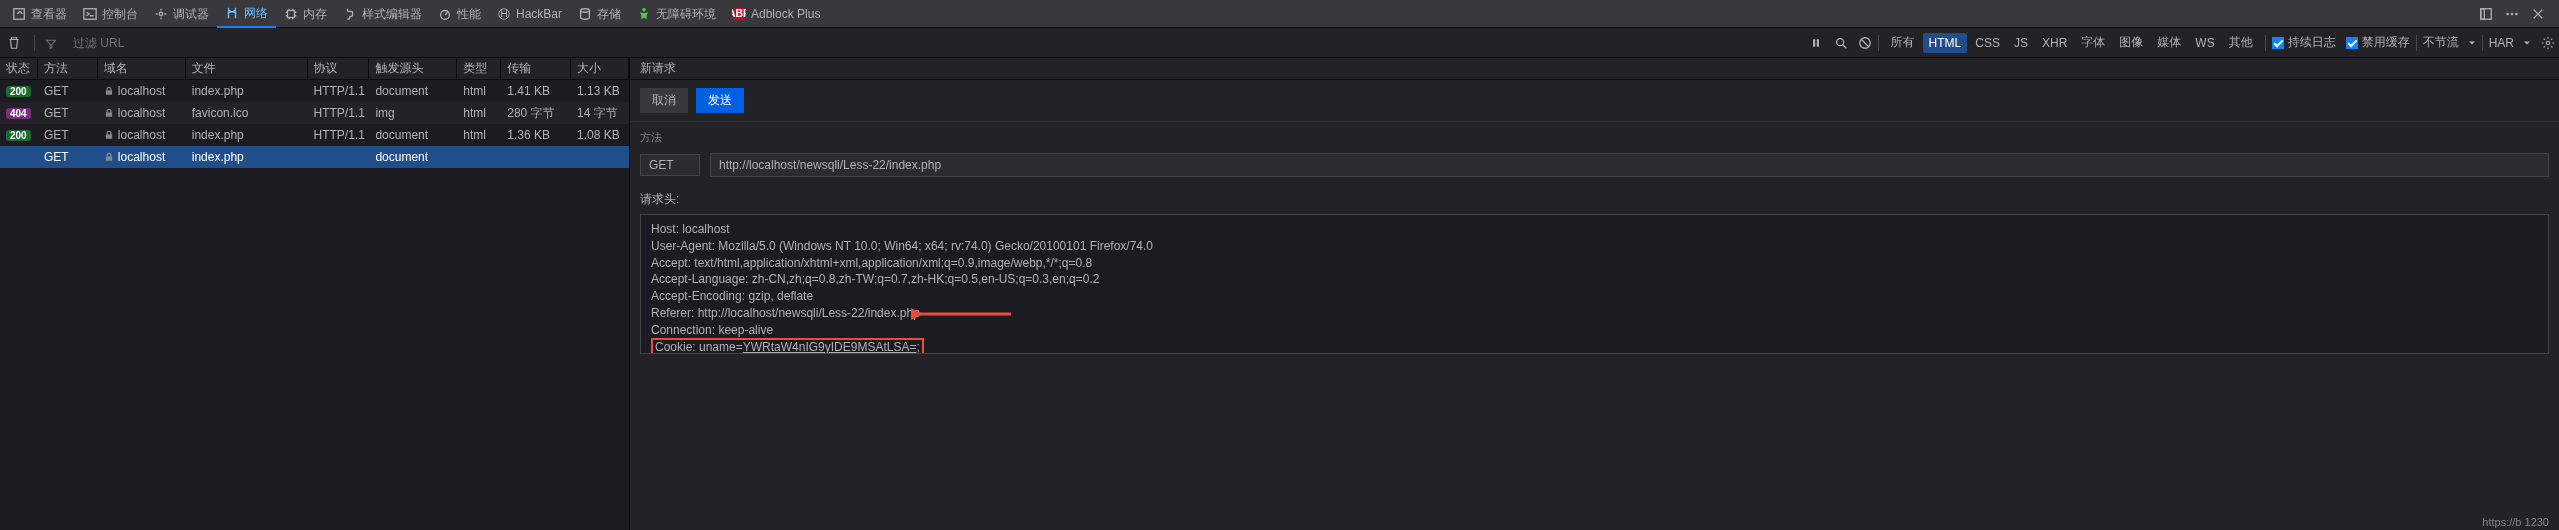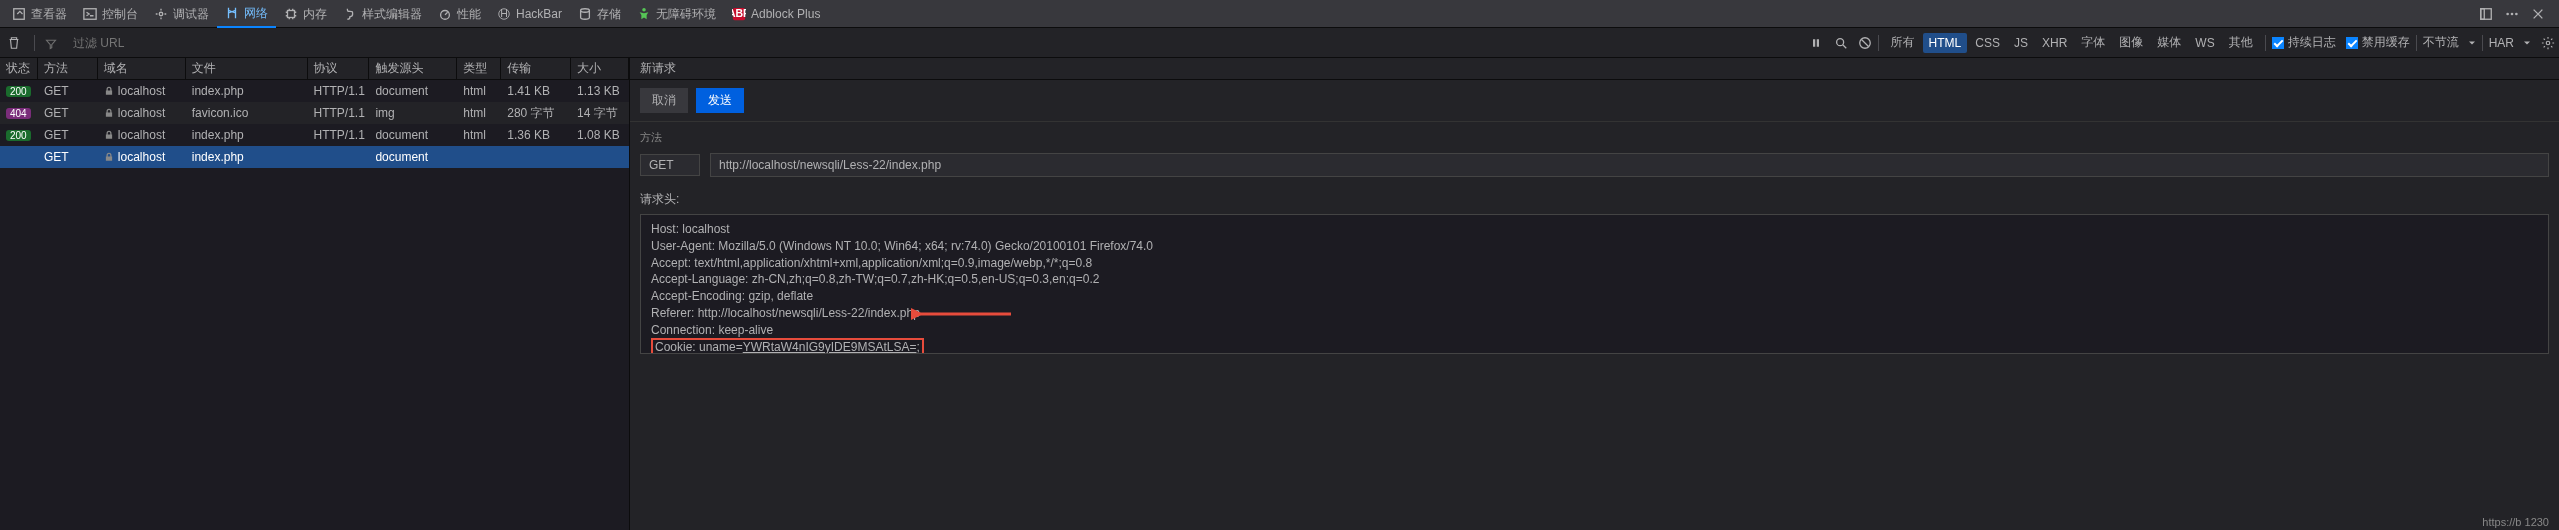--- a/index.html
+++ b/index.html
@@ -35,21 +35,21 @@
 .col-proto{width:62px}
 .col-init{width:88px}
 .col-type{width:44px}
 .col-trans{width:70px}
 .col-size{width:58px;border-right:none}
 .table-body{flex:1}
 .row{height:22px;display:flex;align-items:center;font-size:11px}
 .row:nth-child(even){background:#232327}
 .row.selected{background:#204e8a;color:#fff}
 .row>div{padding:0 6px;height:100%;display:flex;align-items:center;overflow:hidden;white-space:nowrap}
-.status-badge{padding:0 4px;border-radius:3px;font-size:10px;font-weight:normal}
+.status-badge{padding:0 4px;border-radius:3px;font-size:10px;font-weight:bold}
 .status-200{background:#1a6b2d;color:#fff}
 .status-404{background:#7a2d7a;color:#fff}
 .lock{width:10px;height:10px;margin-right:4px;color:#888}
 .right-panel{flex:1;display:flex;flex-direction:column;background:#232327}
 .right-header{height:22px;display:flex;align-items:center;padding:0 10px;font-size:12px;border-bottom:1px solid #0c0c0d}
 .right-actions{padding:8px 10px;display:flex;gap:8px;border-bottom:1px solid #333}
 .btn-cancel{padding:4px 12px;background:#38383d;color:#b1b1b3;border:none;cursor:pointer}
 .btn-send{padding:4px 12px;background:#0060df;color:#fff;border:none;cursor:pointer}
 .form-row{padding:8px 10px;display:flex;gap:10px;align-items:center}
 .form-label{font-size:11px;color:#888}

